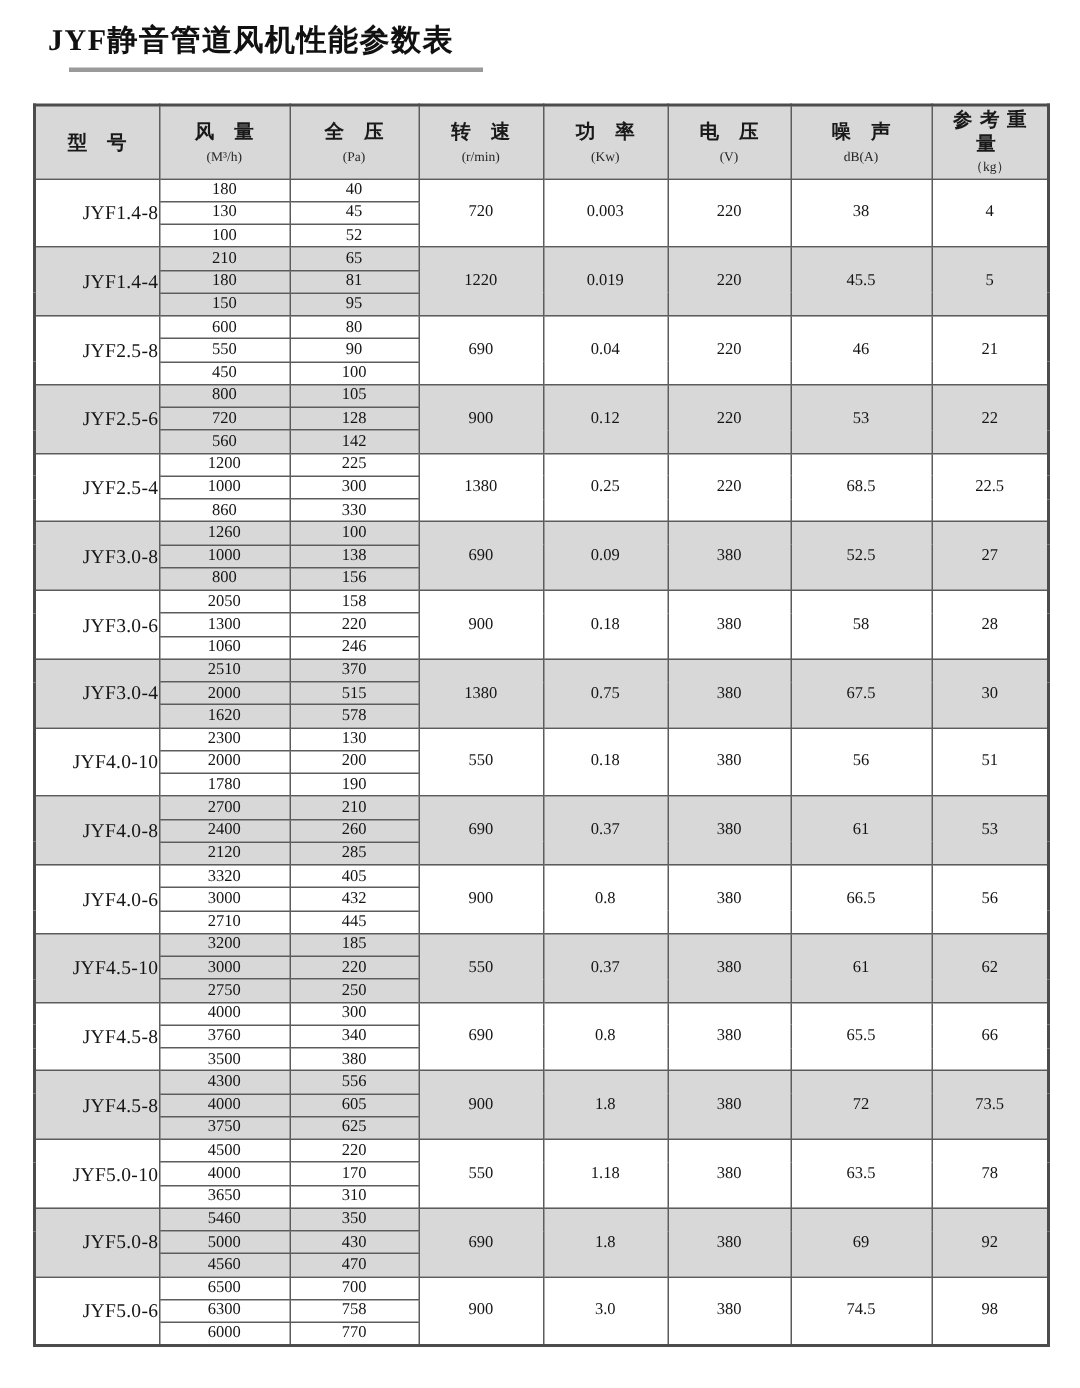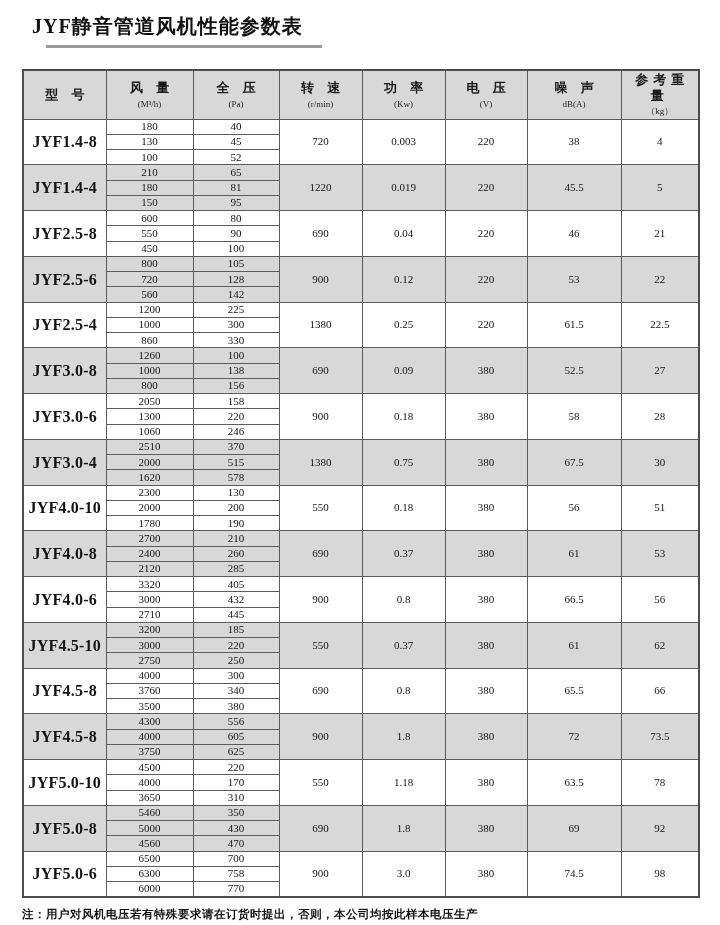--- a/index.html
+++ b/index.html
@@ -17,21 +17,21 @@
   col.c-power{width:83px} col.c-volt{width:82px} col.c-noise{width:94px} col.c-weight{width:78px}
 
   th, td { border:1px solid var(--border-inner,#5c5c5c); text-align:center; vertical-align:middle;
            padding:0; font-size:11px; line-height:1.2; }
   thead th { height:49px; background:var(--band,#d8d8d8); font-weight:normal; }
   .h-main { font-size:13px; font-weight:bold; letter-spacing:5px; text-indent:5px; color:#191919; }
   .h-sub  { font-size:9px; margin-top:3px; letter-spacing:0; color:#262626; }
 
   tbody tr { height:15.25px; }
   tbody td { color:#141414; }
-  td.model { font-weight:bold; font-size:16px; letter-spacing:0.2px; }
+  td.model { font-weight:normal; font-size:13px; letter-spacing:0.2px;text-align:right; }
   tr.band td { background:var(--band,#d8d8d8); }
 
   .note { margin:9px 0 0 22px; font-size:11.5px; font-weight:bold; color:#141414; letter-spacing:0.5px; }
 </style>
 </head>
 <body>
 
 <div class="page">
   <div class="title-wrap">
     <div class="page-title">JYF静音管道风机性能参数表</div>
@@ -157,21 +157,21 @@
           <td>560</td>
           <td>142</td>
         </tr>
         <tr>
           <td rowspan="3" class="model">JYF2.5-4</td>
           <td>1200</td>
           <td>225</td>
           <td rowspan="3">1380</td>
           <td rowspan="3">0.25</td>
           <td rowspan="3">220</td>
-          <td rowspan="3">61.5</td>
+          <td rowspan="3">68.5</td>
           <td rowspan="3">22.5</td>
         </tr>
         <tr>
           <td>1000</td>
           <td>300</td>
         </tr>
         <tr>
           <td>860</td>
           <td>330</td>
         </tr>
@@ -387,14 +387,13 @@
           <td>6300</td>
           <td>758</td>
         </tr>
         <tr>
           <td>6000</td>
           <td>770</td>
         </tr>
       </tbody>
   </table>
 
-  <div class="note">注：用户对风机电压若有特殊要求请在订货时提出，否则，本公司均按此样本电压生产</div>
 </div>
 
 </body></html>

